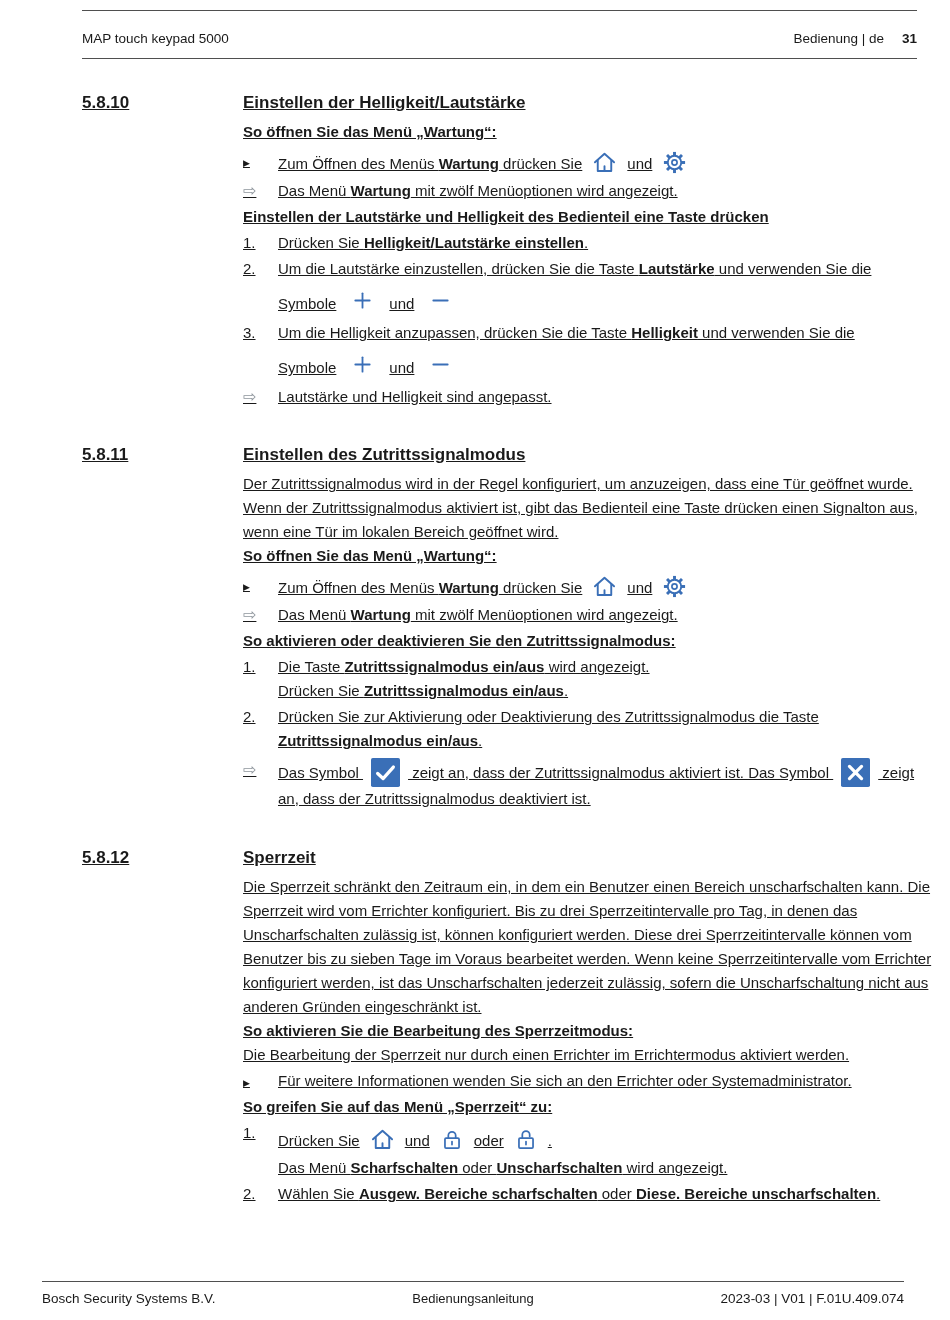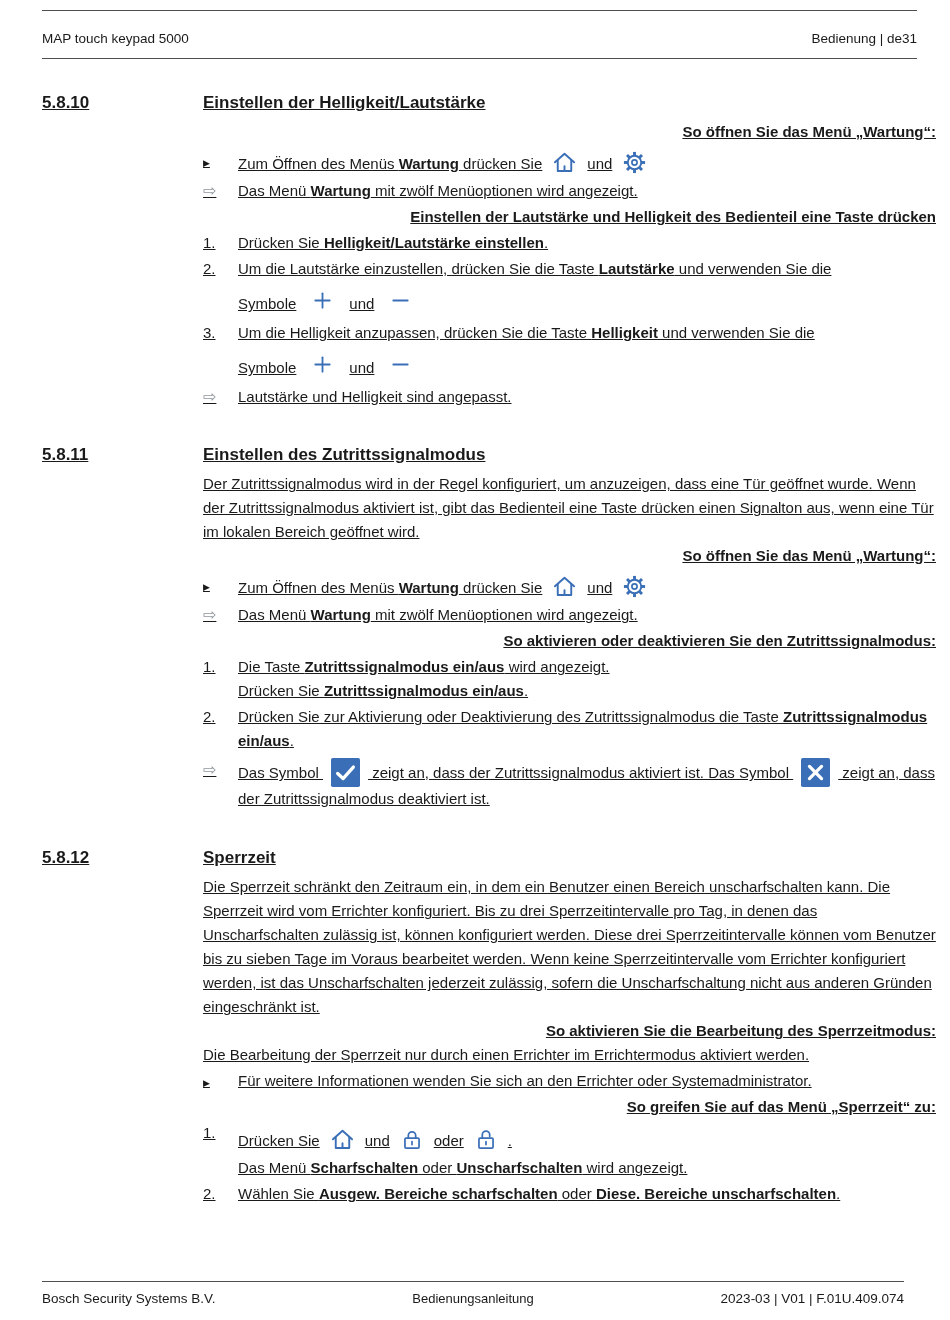--- a/index.html
+++ b/index.html
@@ -1,37 +1,38 @@
 <!DOCTYPE html>
 <html><head>
 <meta charset="utf-8">
 <style>
   * { box-sizing: border-box; }
   html, body { margin: 0; padding: 0; background: #ffffff; }
   .page {
     position: relative; width: 950px; height: 1320px; overflow: hidden;
     background: #ffffff; color: #1a1a1a;
     font-family: "Liberation Sans", sans-serif;
+    padding-left: 40px;
   }
   
   .pagehead {
     margin: 10px 33px 0 42px;
     border-top: 1px solid #4f4f4f; border-bottom: 1px solid #4f4f4f;
     display: flex; justify-content: space-between; align-items: flex-end;
     padding: 20px 0 12px; font-size: 13.5px;
   }
   .hdr-right { display: flex; align-items: flex-end; }
-  .pagenum { font-weight: normal; }
+  .pagenum { font-weight: bold; margin-left: 18px; }
   
   main { margin: 0 14px 0 42px; text-decoration: underline; }
   .sec { display: flex; margin-top: 33px; }
   .secnum { width: 161px; flex: none; font-weight: bold; font-size: 17px; line-height: 1.3; }
   .secbody { flex: 1; font-size: 15px; line-height: 1.6; }
   .sectitle { font-size: 17px; line-height: 1.3; margin: 0 0 6px; font-weight: bold; }
-  .subhead { font-weight: bold; margin: 15px 0 3px; text-align: right; }
+  .subhead { font-weight: bold; margin: 15px 0 3px; }
   .secbody p { margin: 0; }
   b { font-weight: bold; }
   
   .row { display: flex; margin: 2px 0; }
   .marker { width: 35px; flex: none; }
   .tri { font-size: 9px; padding-top: 7px; color: #1a1a1a; }
   .arrow { font-size: 16px; color: #8e959c; line-height: 1.45; }
   .rt { flex: 1; min-width: 0; }
   .iconline { margin: 5px 0 3px; }
   .symline { margin: 8px 0 3px; }

